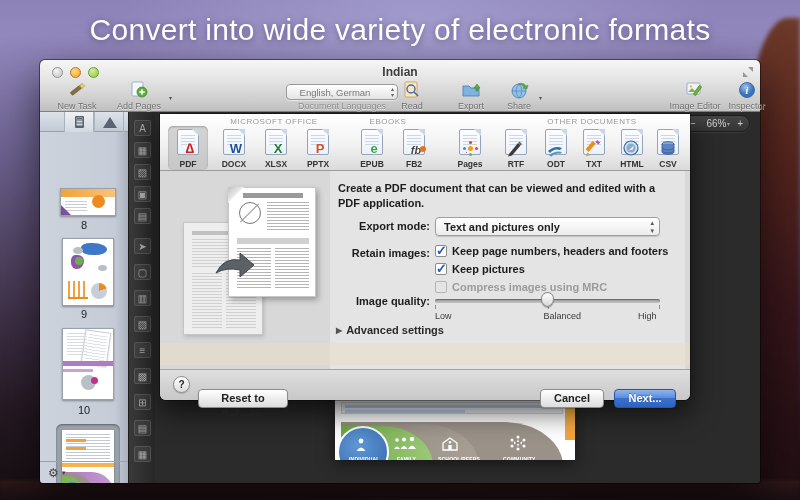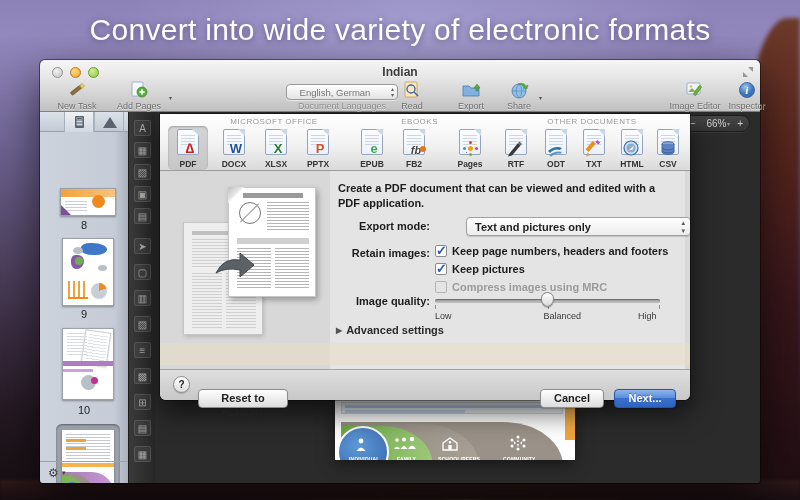--- a/index.html
+++ b/index.html
@@ -152,21 +152,21 @@
   .ig .iglabel { position:absolute; bottom:4px; font-size:5px; font-weight:700; color:#ffffff; letter-spacing:.2px; }
   .ig .li { left:8px; } .ig .lf { left:56px; } .ig .ls { left:97px; } .ig .lc { left:162px; }
   .ig svg { position:absolute; }
 
   
   .dialog { position:absolute; left:120px; top:2px; width:530px; height:286px; background:#d6d6d6;
     border-radius:0 0 6px 6px; box-shadow:0 12px 28px rgba(0,0,0,.65), 0 0 0 1px rgba(0,0,0,.35); }
   .fmt-bar { position:absolute; left:0; top:0; width:100%; height:57px;
     background:linear-gradient(180deg,#ffffff 0%, #f2f2f2 55%, #dadada 100%); border-bottom:1px solid #9c9c9c; }
   .fmt-group { position:absolute; top:3px; font-size:8px; color:#9a9a9a; letter-spacing:.5px; text-align:center; }
-  .fg-ms { left:44px; width:140px; } .fg-eb { left:178px; width:100px;text-align:right; } .fg-od { left:352px; width:160px; }
+  .fg-ms { left:44px; width:140px; } .fg-eb { left:178px; width:100px; } .fg-od { left:352px; width:160px; }
   .fmt-item { position:absolute; top:12px; width:40px; height:44px; text-align:center; }
   .fmt-item.sel { background:linear-gradient(180deg,#d4d4d4,#c7c7c7); border-radius:5px; box-shadow:inset 0 1px 2px rgba(0,0,0,.25); }
   .fmt-item .flabel { position:absolute; bottom:1px; left:-6px; right:-6px; font-size:8.5px; font-weight:700; color:#333; }
   .pgico { position:absolute; left:50%; top:3px; transform:translateX(-50%); width:22px; height:26px;
     background:linear-gradient(180deg,#fbfdff,#edf1f7); border:1px solid #93a5bb; border-radius:2px; }
   .pgico::before { content:""; position:absolute; right:-1px; top:-1px; width:0; height:0;
     border-top:7px solid #c9d6e8; border-left:7px solid transparent; }
   .pgico::after { content:""; position:absolute; left:3px; top:5px; width:14px; height:10px;
     background:repeating-linear-gradient(#ccd6e4 0 1px, transparent 1px 3px); }
   .glyph { position:absolute; left:0; right:-4px; bottom:-2px; font-weight:700; font-size:13px;
@@ -179,21 +179,21 @@
     box-shadow:6px 0 0 -1px #d43f8d, -6px 0 0 -1px #3f8fd4, 0 6px 0 -1px #6cb33f, 0 -6px 0 -1px #e03b3b, 4px -4px 0 -2px #f5c518, -4px 4px 0 -2px #7a4fb0; }
   .minisvg { position:absolute; left:0; bottom:-3px; z-index:2; }
 
   
   .dlg-content { position:absolute; left:0; top:57px; width:100%; height:198px; background:#d8d8d8; overflow:hidden; }
   .settings-sheen { position:absolute; left:170px; top:0; width:355px; height:100%; background:rgba(255,255,255,.30); }
   .cream { position:absolute; left:0; top:172px; width:100%; height:22px; background:rgba(234,222,196,.55); }
   .desc { position:absolute; left:178px; top:10px; width:330px; font-size:11px; font-weight:700; color:#1c1c1c; line-height:1.35; }
   .frm-label { position:absolute; width:190px; text-align:right; font-size:11px; font-weight:700; color:#1c1c1c; }
   .dd { position:absolute; left:275px; top:46px; width:225px; height:19px; background:linear-gradient(180deg,#ffffff,#ececec);
-    border:1px solid #9f9f9f; border-radius:4px; box-shadow:0 1px 1px rgba(0,0,0,.15);margin-left:31px; }
+    border:1px solid #9f9f9f; border-radius:4px; box-shadow:0 1px 1px rgba(0,0,0,.15); }
   .dd .dval { position:absolute; left:8px; top:3px; font-size:11px; font-weight:700; color:#222; }
   .dd .darrows { position:absolute; right:5px; top:1px; font-size:7px; line-height:8px; color:#555; text-align:center; }
   .cbrow { position:absolute; left:275px; height:14px; font-size:11px; font-weight:700; color:#1c1c1c; }
   .cbrow.disabled { color:#9b9b9b; }
   .cbox { display:inline-block; width:12px; height:12px; background:#fff; border:1px solid #8b8b8b; border-radius:2px;
     vertical-align:-2px; margin-right:5px; position:relative; }
   .cbrow.disabled .cbox { background:#e4e4e4; border-color:#b5b5b5; }
   .cbox .ck { position:absolute; left:0px; top:-3px; font-size:13px; font-weight:700; color:#2b5cb0; }
   .slider { position:absolute; left:275px; top:123px; width:225px; height:14px; }
   .slider .track { position:absolute; left:0; right:0; top:5px; height:4px; border-radius:2px;

